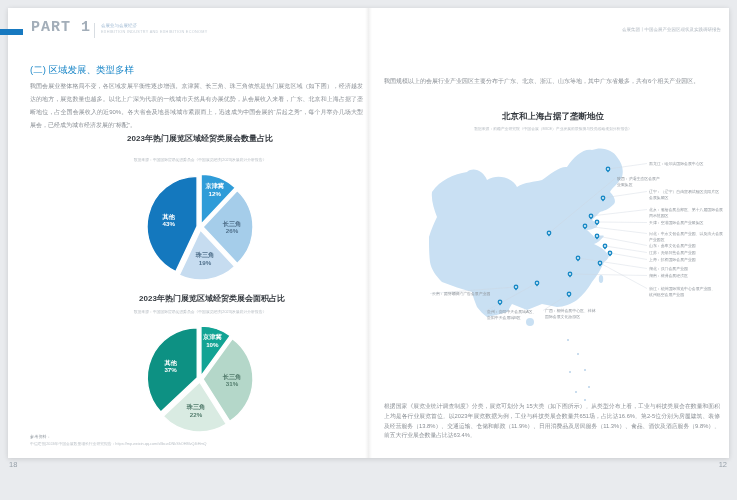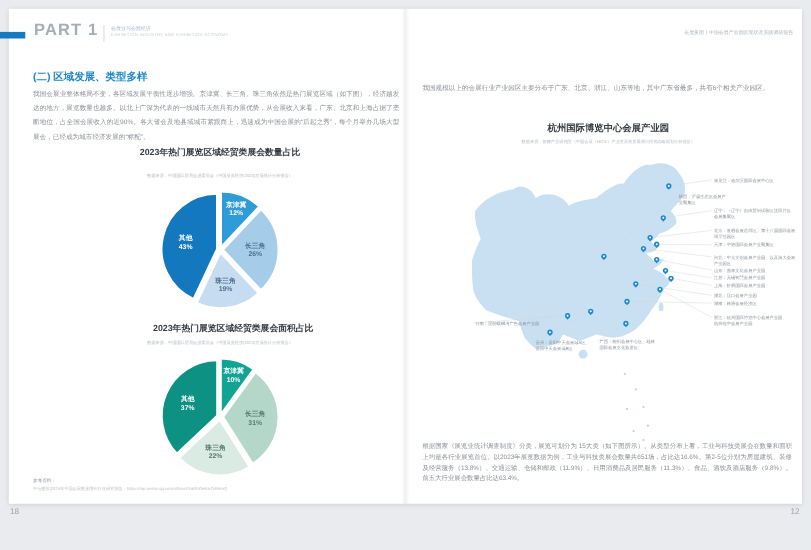--- a/index.html
+++ b/index.html
@@ -3,26 +3,26 @@
 <meta charset="utf-8">
 <style>
   html,body{margin:0;padding:0;width:737px;height:500px;background:#e9ebee;overflow:hidden;
     font-family:"Liberation Sans","DejaVu Sans",sans-serif;}
   .abs{position:absolute;}
   #spread{left:8px;top:8px;width:721px;height:450px;background:#ffffff;
     box-shadow:0 1px 5px rgba(0,0,0,0.14);}
   #fold{left:365px;top:8px;width:7px;height:450px;
     background:linear-gradient(90deg,rgba(0,0,0,0),rgba(0,0,0,0.06),rgba(0,0,0,0));}
   #accent-bar{left:0;top:29px;width:23px;height:6px;background:#1779c0;}
-  #part-label{left:31px;top:19px;font-size:15px;font-weight:bold;color:#a3aeb9;letter-spacing:1px;}
+  #part-label{left:31px;top:19px;font-size:15px;font-weight:bold;color:#a3aeb9;letter-spacing:1px;font-family:Liberation Mono, monospace;}
   #part-divider{left:94px;top:23px;width:1px;height:15px;background:#d8dde2;}
   #part-sub-cn{left:101px;top:23px;font-size:4.5px;color:#9db8d2;}
   #part-sub-en{left:101px;top:30px;font-size:3.8px;color:#c5cdd5;letter-spacing:0.3px;}
   #doc-title{right:16px;top:27px;font-size:4.5px;color:#aeb6bf;}
-  .section-title{left:30px;top:64px;font-size:9.5px;font-weight:bold;color:#1b87c8;}
+  .section-title{left:30px;top:64px;font-size:9.5px;font-weight:normal;color:#1b87c8;}
   .body-text{font-size:6px;color:#8a8f95;text-align:justify;line-height:13px;}
   #left-para{left:30px;top:80px;width:333px;}
   .chart-title{font-size:8px;font-weight:bold;color:#34393f;text-align:center;}
   .chart-source{font-size:3.8px;color:#b5bbc1;text-align:center;}
   #c1-title{left:58px;top:133px;width:284px;}
   #c1-source{left:58px;top:157px;width:284px;}
   #c2-title{left:70px;top:293px;width:284px;}
   #c2-source{left:58px;top:309px;width:284px;}
   #pie1{left:128px;top:166px;}
   #pie2{left:128px;top:318px;}
@@ -78,21 +78,21 @@
     <text x="67.98933652594226" y="91.24767044206328" text-anchor="middle" font-size="6.2" font-weight="bold" fill="#547d6e"><tspan x="67.98933652594226" dy="0">珠三角</tspan><tspan x="67.98933652594226" dy="7.5">22%</tspan></text>
     <path d="M69.24673612294805,59.808556328095655 L32.79830475187747,94.03591162453009 A50,50 0 0 1 69.24673612294804,9.808556328095655 Z" fill="#0d9183" stroke="#ffffff" stroke-width="1.4"></path>
     <text x="42.63185197811261" y="46.79126749968701" text-anchor="middle" font-size="6.2" font-weight="bold" fill="#ffffff"><tspan x="42.63185197811261" dy="0">其他</tspan><tspan x="42.63185197811261" dy="7.5">37%</tspan></text>
   </svg>
 
 <div id="footnote-label" class="abs">参考资料：</div>
 <div id="footnote-text" class="abs">中信建投|2024年中国会展数量增长行业研究报告：https://mp.weixin.qq.com/s/lbcwDNkShOHMvQ4tHmQ</div>
 <div id="page-no-left" class="abs page-no">18</div>
 
 <div id="right-intro" class="abs body-text">我国规模以上的会展行业产业园区主要分布于广东、北京、浙江、山东等地，其中广东省最多，共有6个相关产业园区。</div>
-<div id="map-title" class="abs chart-title">杭州国际博览中心会展产业园</div>
+<div id="map-title" class="abs chart-title">北京和上海占据了垄断地位</div>
 <div id="map-source" class="abs chart-source">数据来源：前瞻产业研究院《中国会展（MICE）产业发展前景预测与投资战略规划分析报告》</div>
 <svg id="map-svg" class="abs" width="348" height="272" viewBox="0 0 348 272">
     <path d="M50,60 C58,48 72,42 85,40 C92,34 102,40 105,48 C118,40 132,48 135,55 C143,50 152,50 160,48 C168,42 178,34 185,35 C192,24 202,16 210,18 C220,14 231,18 235,25 C240,31 242,38 240,45 C235,53 230,56 228,60 C233,65 234,70 232,72 C226,78 221,79 218,80 C214,84 212,86 210,88 C213,90 215,92 215,95 C211,97 208,98 205,98 C208,101 211,103 212,105 C216,104 220,103 222,104 C219,108 215,111 212,112 C216,114 220,116 222,118 C224,120 226,122 227,124 C226,127 224,129 222,130 C219,137 215,144 210,150 C206,157 201,163 195,168 C189,172 182,175 175,175 C170,174 165,173 160,172 C155,174 150,176 145,178 C140,176 135,174 130,172 C128,175 127,178 125,180 C118,182 111,184 105,185 C101,182 98,179 95,175 C93,170 91,165 90,160 C80,157 70,154 60,150 C54,144 49,137 48,130 C47,122 47,113 47,105 C49,98 52,91 55,85 C52,77 49,68 50,60 Z" fill="#c9e0f3"></path>
     <circle cx="148" cy="190" r="4" fill="#c9e0f3"></circle>
     <ellipse cx="219" cy="147" rx="2.2" ry="4" fill="#c9e0f3"></ellipse>
     <circle cx="186" cy="208" r="1" fill="#b9d2e8"></circle>
     <circle cx="196" cy="222" r="1" fill="#b9d2e8"></circle>
     <circle cx="203" cy="238" r="1" fill="#b9d2e8"></circle>
     <circle cx="207" cy="255" r="1" fill="#b9d2e8"></circle>
     <circle cx="203" cy="268" r="1" fill="#b9d2e8"></circle>

